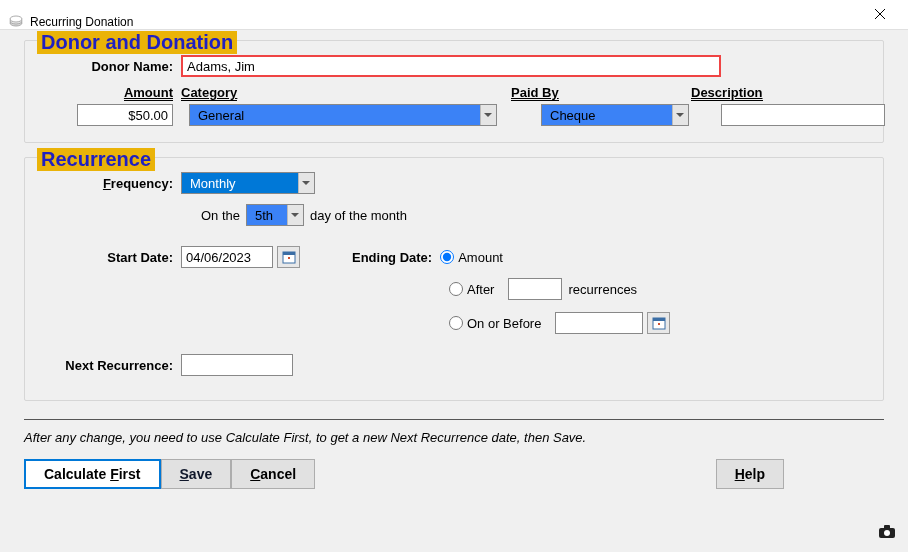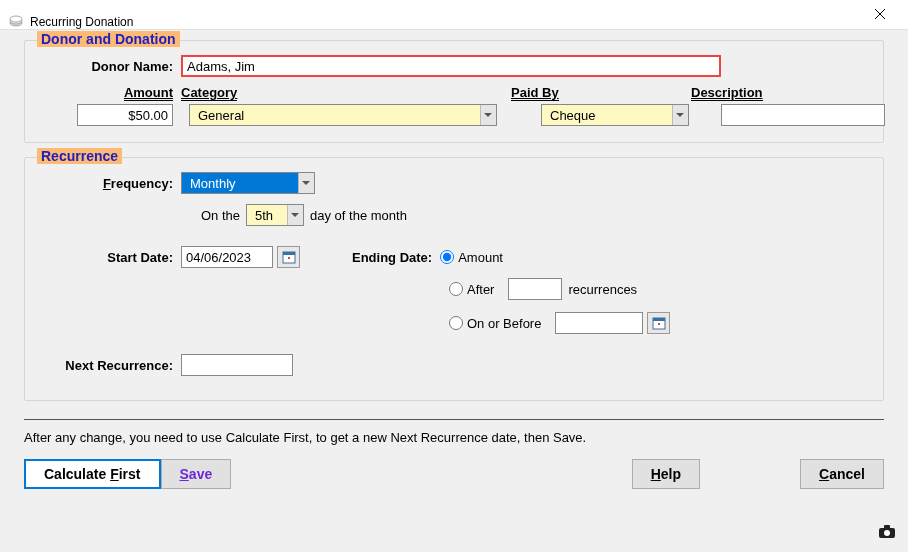--- a/index.html
+++ b/index.html
@@ -38,25 +38,25 @@
       border: 1px solid #d6d6d6;
       border-radius: 2px;
       padding: 14px 16px 16px 16px;
       margin-bottom: 14px;
       position: relative;
     }
     .legend {
       position: absolute;
       top: -10px;
       left: 12px;
-      background: #fdba74;
+      background: #eab308;
       padding: 0 4px;
       color: #2020c0;
       font-weight: bold;
-      font-size: 14px;
+      font-size: 20px;
     }
     .row {
       display: flex;
       align-items: center;
       margin-bottom: 8px;
     }
     .label-col {
       width: 140px;
       text-align: right;
       padding-right: 8px;
@@ -90,21 +90,21 @@
     .row-fields { display: flex; align-items: center; }
     .amount-input {
       width: 96px;
       text-align: right;
       margin-left: 36px;
       padding-right: 4px;
     }
     .select {
       height: 22px;
       border: 1px solid #888;
-      background: #fef9c3;
+      background: #3b82f6;
       font-family: inherit;
       font-size: 13px;
       padding-left: 4px;
     }
     .category-select { width: 308px; margin-left: 8px; }
     .paidby-select { width: 148px; margin-left: 22px; }
     .desc-input { width: 164px; margin-left: 32px; }
     .select-wrap { position: relative; display: inline-block; }
     .select-wrap::after {
       content: "";
@@ -156,37 +156,37 @@
       height: 26px;
     }
     .radio-row label { margin-left: 4px; margin-right: 8px; }
     .recur-count { width: 54px; margin: 0 6px; }
     .onbefore-input { width: 88px; margin-left: 6px; }
     .next-recur-input { width: 112px; }
     .note-divider {
       border-top: 1px solid #555;
       margin: 18px 0 10px 0;
     }
-    .note-text { margin-bottom: 14px; }
+    .note-text { margin-bottom: 14px; font-style: italic; }
     .btn-row { display: flex; align-items: center; }
     .btn {
       height: 30px;
       padding: 0 18px;
       font-family: inherit;
       font-size: 14px;
       font-weight: bold;
       background: #e1e1e1;
       border: 1px solid #adadad;
       cursor: pointer;
     }
     .btn-primary {
       background: #fff;
       border: 2px solid #0078d7;
     }
-    .btn-disabled { color: #6d28d9; }
+    .btn-disabled { color: #0f172a; }
     .btn-help { margin-left: auto; margin-right: 100px; }
     .camera-icon {
       position: absolute;
       bottom: 10px; right: 12px;
     }
     .subrow {
       display: flex;
       align-items: center;
       margin-left: 160px;
       margin-top: 10px;
@@ -317,22 +317,22 @@
       <input class="txt-input next-recur-input" value="" style="">
     </div>
   </div>
 
   <div class="note-divider"></div>
   <div class="note-text">After any change, you need to use Calculate First, to get a new Next Recurrence date, then Save.</div>
 
   <div class="btn-row">
     <button class="btn btn-primary">Calculate <span style="text-decoration:underline;">F</span>irst</button>
     <button class="btn btn-disabled"><span style="text-decoration:underline;">S</span>ave</button>
+    <button class="btn"><span style="text-decoration:underline;">C</span>ancel</button>
     <button class="btn btn-help"><span style="text-decoration:underline;">H</span>elp</button>
-    <button class="btn"><span style="text-decoration:underline;">C</span>ancel</button>
   </div>
 
 </div>
 
 <div class="camera-icon">
   <svg width="18" height="15" viewBox="0 0 18 15">
     <rect x="1" y="4" width="16" height="10" rx="2" fill="#222"></rect>
     <rect x="6" y="1" width="6" height="4" rx="1" fill="#222"></rect>
     <circle cx="9" cy="9" r="3" fill="#fff"></circle>
   </svg>

